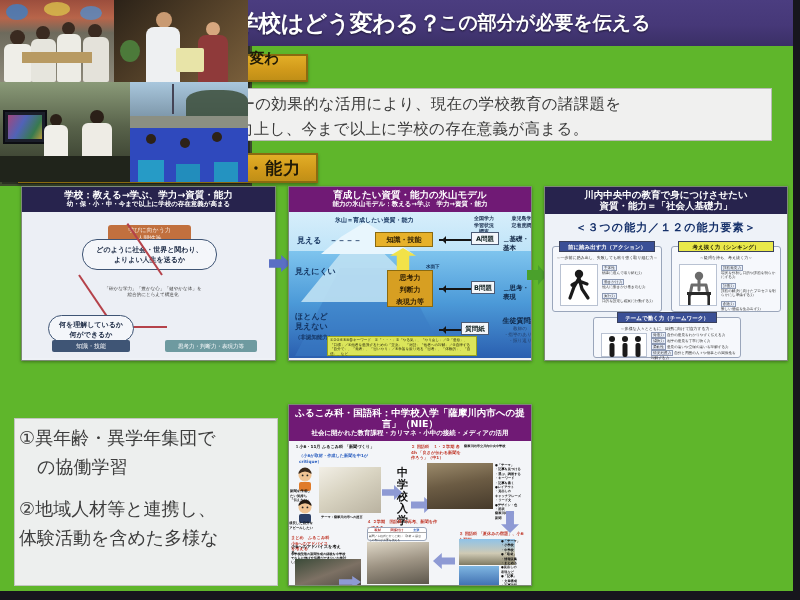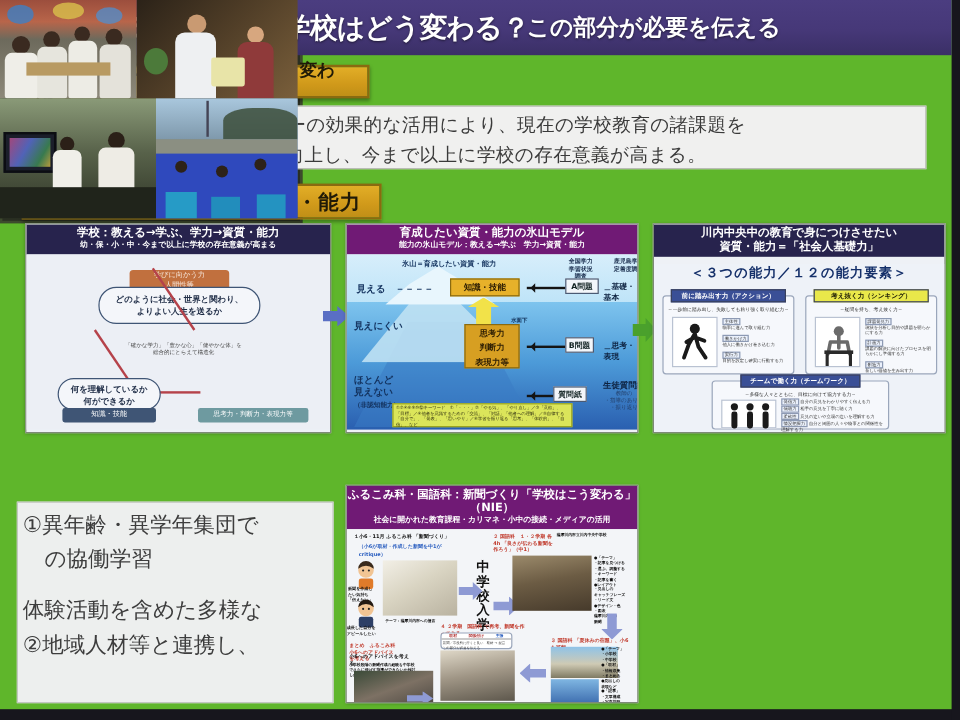--- a/index.html
+++ b/index.html
@@ -326,27 +326,27 @@
 
       </div>
     </div>
   </div>
 
 
   <div id="bullets">
     <div>①異年齢・異学年集団で</div>
     <div>　の協働学習</div>
     <span class="gap"></span>
+    <div>②地域人材等と連携し、</div>
     <div>体験活動を含めた多様な</div>
-    <div>②地域人材等と連携し、</div>
   </div>
 
   <div class="panel" id="p4">
     <div class="phead black">
-      <div class="h1">ふるこみ科・国語科：新聞づくり「学校はこう変わる」（NIE）</div>
+      <div class="h1">ふるこみ科・国語科：中学校入学「薩摩川内市への提言」（NIE）</div>
       <div class="h2">社会に開かれた教育課程・カリマネ・小中の接続・メディアの活用</div>
     </div>
     <div class="body">
       <div class="nie-cap" style="left:6px;top:3px;width:96px;">１小6・11月 ふるこみ科 「新聞づくり」</div>
       <div class="nie-cap nie-blue" style="left:10px;top:12px;width:92px;">（小6が取材・作成した新聞を中1が critique）</div>
 
       <div class="chibi" style="left:6px;top:26px;">
         <svg viewBox="0 0 20 24" width="20" height="24">
           <circle cx="10" cy="8" r="6.5" fill="#f1c493"></circle>
           <path d="M3.5 7a6.5 6.5 0 0 1 13 0 q-6.5 -5 -13 0z" fill="#3a2a1c"></path>

